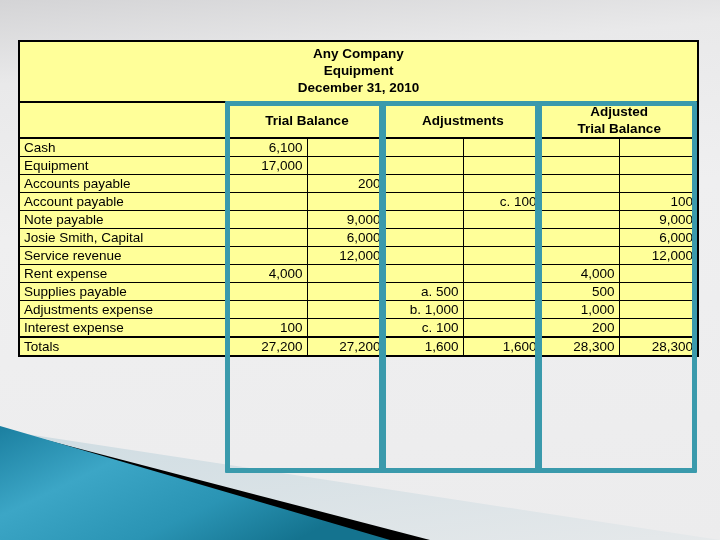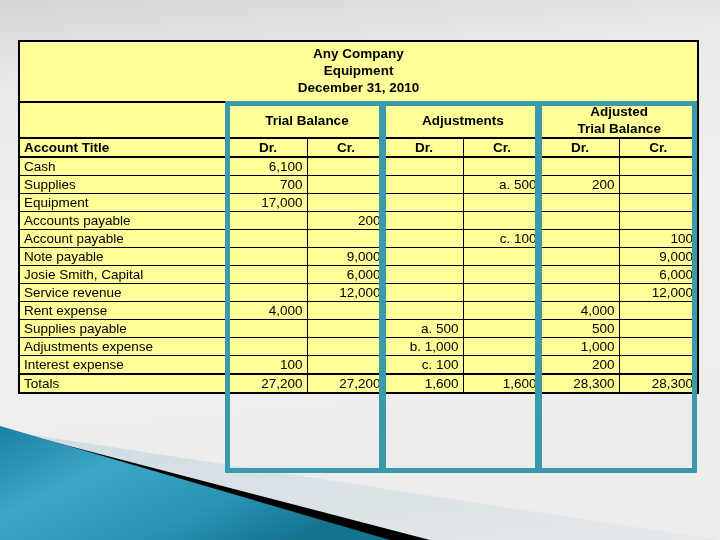--- a/index.html
+++ b/index.html
@@ -180,46 +180,28 @@
         <tr>
           <td class="grouphdr grouphdr-blank"></td>
           <td class="grouphdr" colspan="2">Trial Balance</td>
           <td class="grouphdr" colspan="2">Adjustments</td>
           <td class="grouphdr" colspan="2">
             <div>Adjusted</div>
             <div>Trial Balance</div>
           </td>
         </tr>
 
-        <tr>
-          <td class="acct-title-head">Account Title</td>
-          <td class="drcr">Dr.</td>
-          <td class="drcr">Cr.</td>
-          <td class="drcr">Dr.</td>
-          <td class="drcr">Cr.</td>
-          <td class="drcr">Dr.</td>
-          <td class="drcr">Cr.</td>
-        </tr>
 
         <tr>
           <td class="acct">Cash</td>
           <td class="num">6,100</td>
           <td class="num"></td>
           <td class="num"></td>
           <td class="num"></td>
           <td class="num"></td>
-          <td class="num"></td>
-        </tr>
-        <tr>
-          <td class="acct">Supplies</td>
-          <td class="num">700</td>
-          <td class="num"></td>
-          <td class="num"></td>
-          <td class="num">a. 500</td>
-          <td class="num">200</td>
           <td class="num"></td>
         </tr>
         <tr>
           <td class="acct">Equipment</td>
           <td class="num">17,000</td>
           <td class="num"></td>
           <td class="num"></td>
           <td class="num"></td>
           <td class="num"></td>
           <td class="num"></td>

